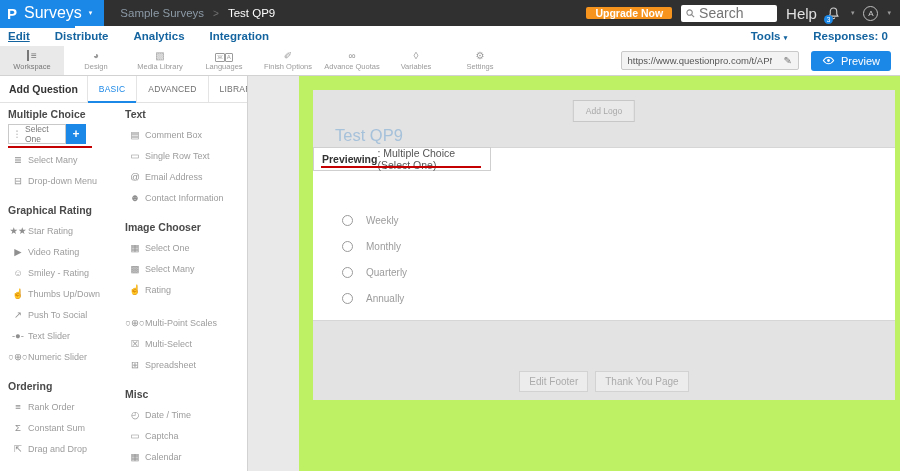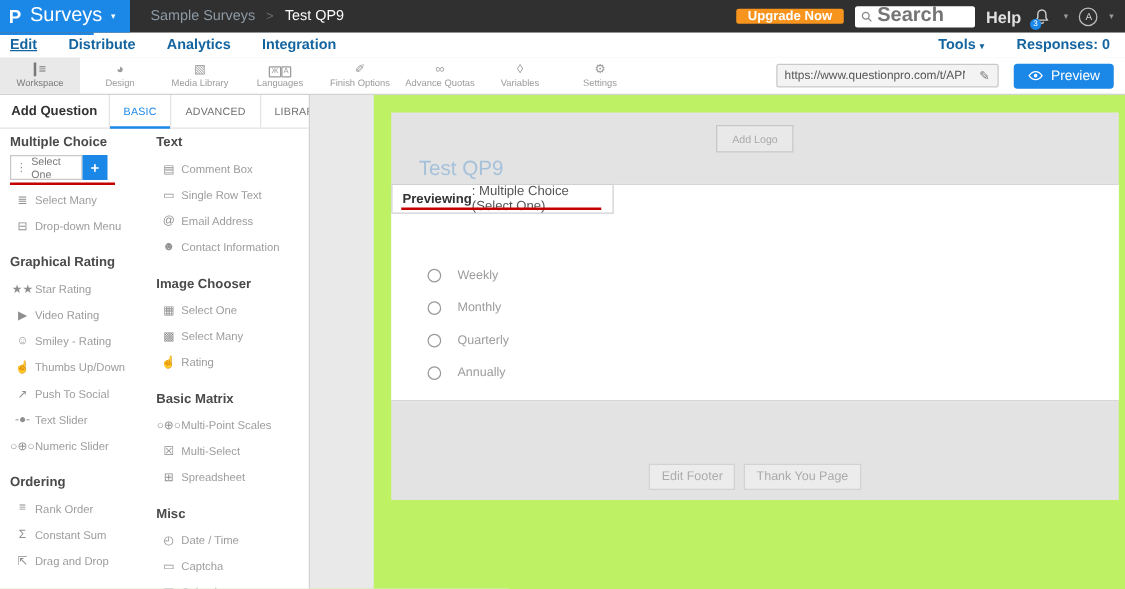--- a/index.html
+++ b/index.html
@@ -11,22 +11,22 @@
   .logo-block { height:26px; background:#1b87e6; display:flex; align-items:center; gap:7px; padding:0 12px 0 7px; color:#fff; cursor:pointer; }
   .logo-glyph { font-weight:bold; font-size:15px; line-height:15px; }
   .caret { font-size:7px; color:inherit; }
   .breadcrumb { margin-left:16px; display:flex; align-items:center; gap:9px; font-size:11.5px; }
   .bc-parent { color:#8c9aa6; }
   .bc-sep { color:#6f6f6f; font-size:10px; }
   .bc-current { color:#fdfdfd; }
   .topbar-right { margin-left:auto; display:flex; align-items:center; gap:9px; padding-right:9px; }
   .upgrade-btn { background:#f7941e; color:#fff; font-weight:bold; font-size:10.5px; padding:0 9px; border-radius:2px; border:none; cursor:pointer; }
   .searchbox { background:#fff; border-radius:2px; height:17px; width:96px; display:flex; align-items:center; gap:4px; padding:0 5px; }
-  .searchbox input { border:none; outline:none; background:transparent; width:72px; font-size:16px; color:#444; font-family:inherit;font-weight:bold; }
-  .help { color:#e0e0e0; font-size:13px;font-weight:bold; }
+  .searchbox input { border:none; outline:none; background:transparent; width:72px; font-size:14px; color:#444; font-family:inherit; }
+  .help { color:#e0e0e0; font-size:15px; }
   .bell-wrap { position:relative; width:16px; height:17px; }
   .badge { position:absolute; left:-2px; bottom:-2px; width:9px; height:9px; border-radius:50%; background:#1b87e6; color:#fff; font-size:6.5px; display:flex; align-items:center; justify-content:center; }
   .tb-caret { color:#9a9a9a; font-size:7px; }
   .avatar { width:15px; height:15px; border:1px solid #bdbdbd; border-radius:50%; color:#cfcfcf; font-size:8px; display:flex; align-items:center; justify-content:center; }
 
   
   .nav { position:absolute; top:26px; left:0; right:0; height:20px; background:#fff; display:flex; align-items:center; padding:0 8px; font-size:11.5px; font-weight:bold; }
   .nav-indicator { position:absolute; top:0; left:0; width:75px; height:2px; background:#1b87e6; }
   .nav-item { color:#1464a0; margin-right:25px; cursor:pointer; }
   .nav-item.active { text-decoration:underline; }
@@ -294,21 +294,20 @@
           <span class="q-icon">▩</span>
           <span>Select Many</span>
         </div>
         <div class="q-item">
           <span class="q-icon">☝</span>
           <span>Rating</span>
         </div>
       </div>
 
       <div class="sec">
-        <div class="sec-heading">Basic Matrix</div>
         <div class="q-item">
           <span class="q-icon">○⊕○</span>
           <span>Multi-Point Scales</span>
         </div>
         <div class="q-item">
           <span class="q-icon">☒</span>
           <span>Multi-Select</span>
         </div>
         <div class="q-item">
           <span class="q-icon">⊞</span>

